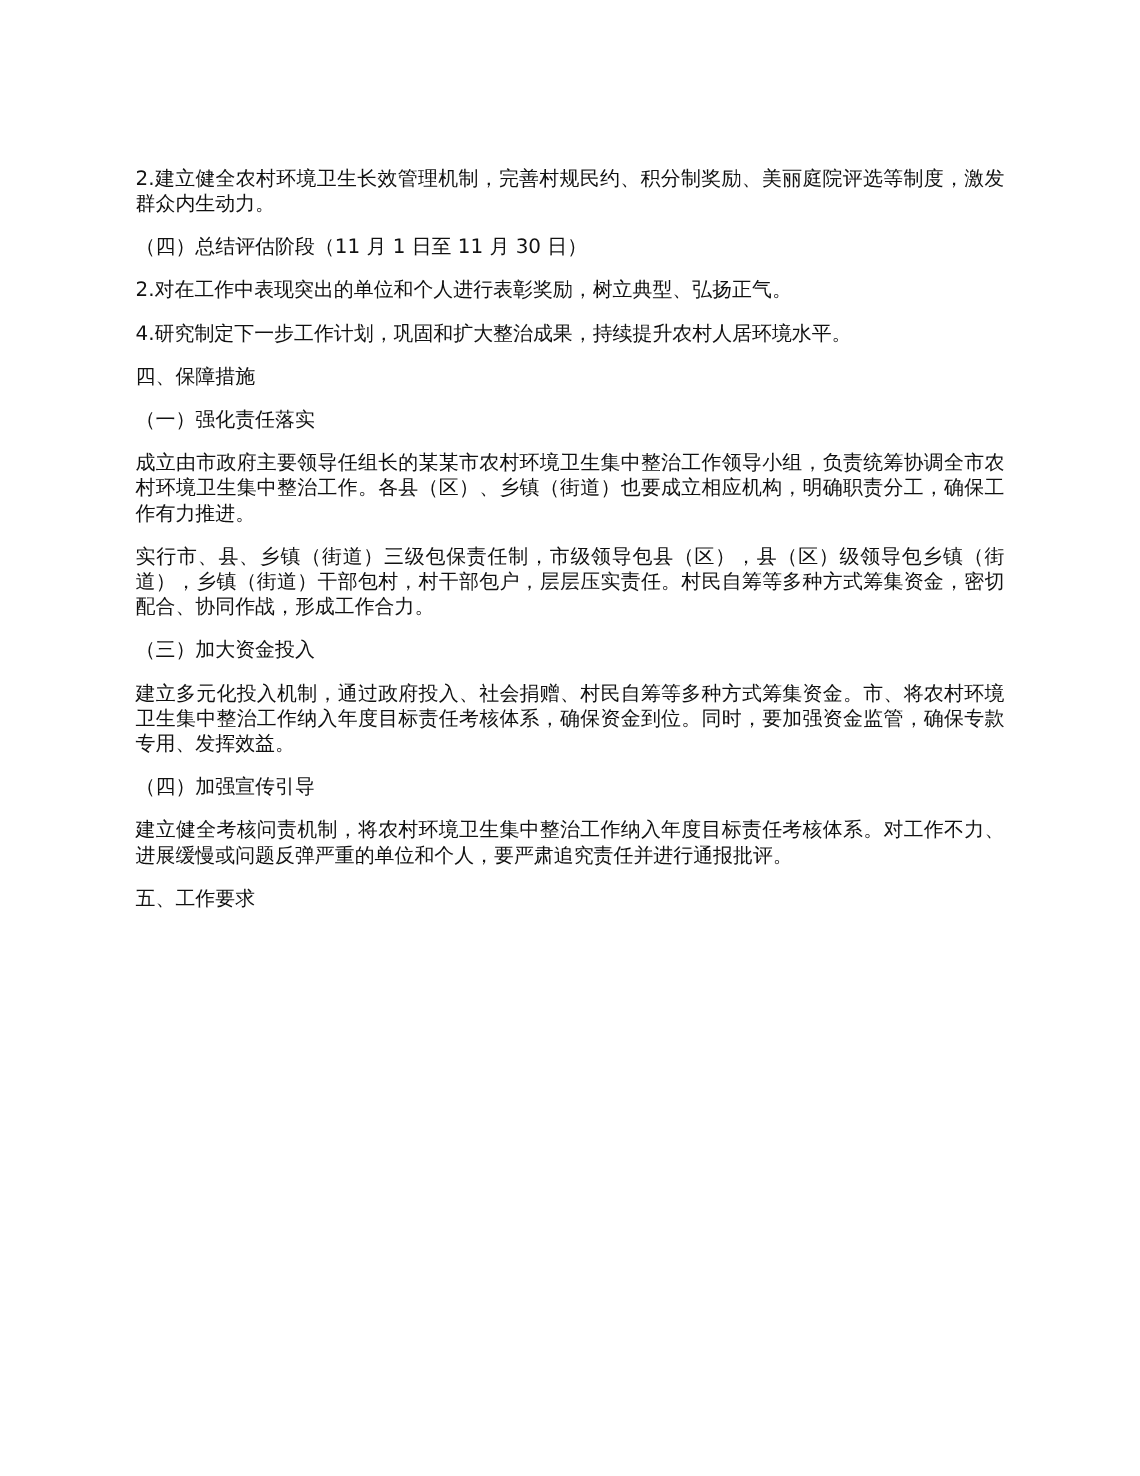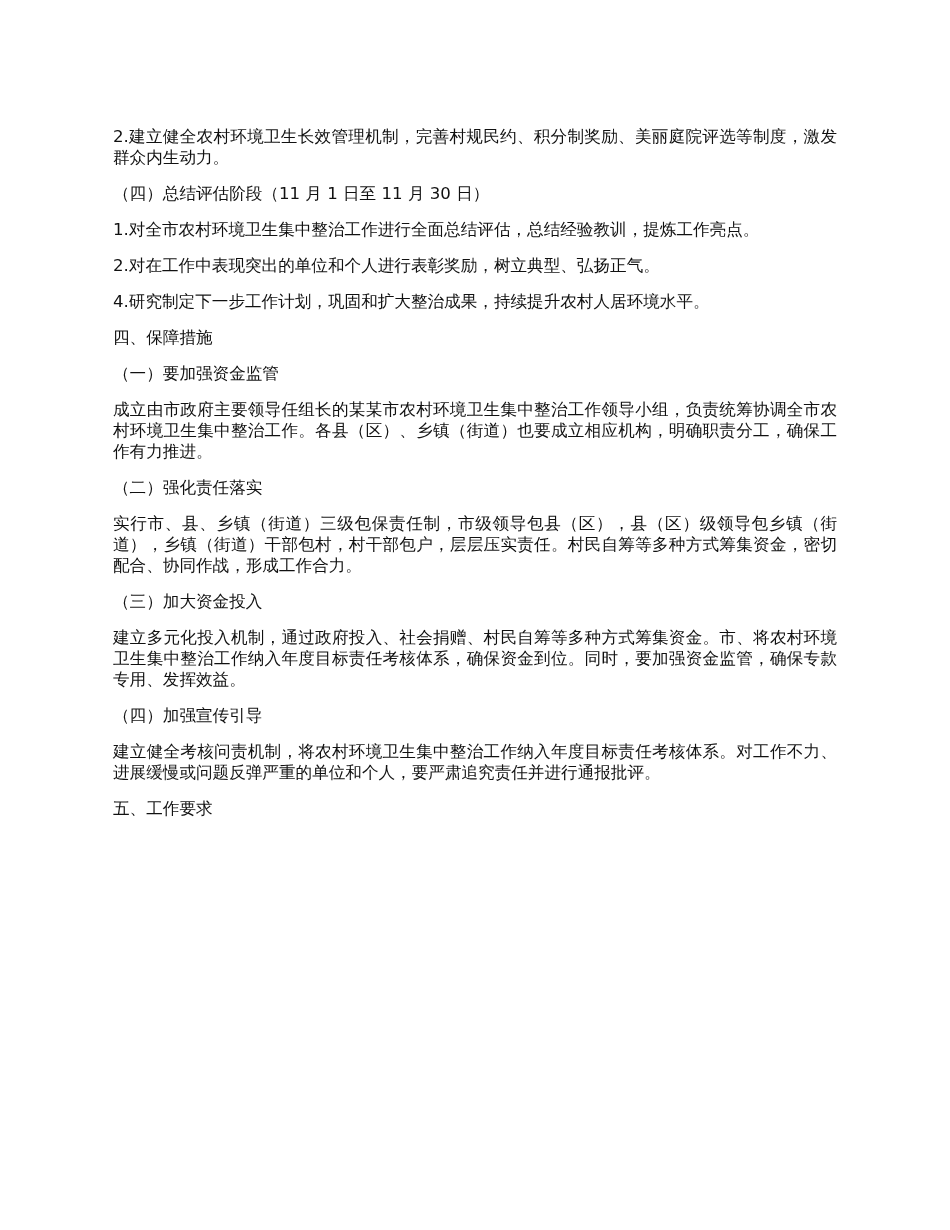--- a/index.html
+++ b/index.html
@@ -11,21 +11,21 @@
       width: 950px;
       height: 1230px;
       position: relative;
       overflow: hidden;
       font-family: "DejaVu Sans", "Liberation Sans", sans-serif;
       color: #111111;
     }
     .page {
       position: absolute;
       left: 113px;
-      top: 126px;
+      top: 138px;
       width: 724px;
     }
     .para {
       font-size: 16.6px;
       line-height: 21px;
       margin: 0 0 15px 0;
       text-align: justify;
       letter-spacing: 0px;
       word-break: break-all;
     }
@@ -35,26 +35,24 @@
       margin: 15px 0 15px 0;
       font-weight: normal;
     }
   </style>
 </head>
 <body>
 
 <div class="page">
   <p class="para">2.建立健全农村环境卫生长效管理机制，完善村规民约、积分制奖励、美丽庭院评选等制度，激发群众内生动力。</p>
   <p class="heading">（四）总结评估阶段（11 月 1 日至 11 月 30 日）</p>
-  <p class="para">1.对全市农村环境卫生集中整治工作进行全面总结评估，总结经验教训，提炼工作亮点。</p>
   <p class="para">2.对在工作中表现突出的单位和个人进行表彰奖励，树立典型、弘扬正气。</p>
   <p class="para">4.研究制定下一步工作计划，巩固和扩大整治成果，持续提升农村人居环境水平。</p>
   <p class="heading">四、保障措施</p>
-  <p class="heading">（一）要加强资金监管</p>
+  <p class="heading">（一）强化责任落实</p>
   <p class="para">成立由市政府主要领导任组长的某某市农村环境卫生集中整治工作领导小组，负责统筹协调全市农村环境卫生集中整治工作。各县（区）、乡镇（街道）也要成立相应机构，明确职责分工，确保工作有力推进。</p>
-  <p class="heading">（二）强化责任落实</p>
   <p class="para">实行市、县、乡镇（街道）三级包保责任制，市级领导包县（区），县（区）级领导包乡镇（街道），乡镇（街道）干部包村，村干部包户，层层压实责任。村民自筹等多种方式筹集资金，密切配合、协同作战，形成工作合力。</p>
   <p class="heading">（三）加大资金投入</p>
   <p class="para">建立多元化投入机制，通过政府投入、社会捐赠、村民自筹等多种方式筹集资金。市、将农村环境卫生集中整治工作纳入年度目标责任考核体系，确保资金到位。同时，要加强资金监管，确保专款专用、发挥效益。</p>
   <p class="heading">（四）加强宣传引导</p>
   <p class="para">建立健全考核问责机制，将农村环境卫生集中整治工作纳入年度目标责任考核体系。对工作不力、进展缓慢或问题反弹严重的单位和个人，要严肃追究责任并进行通报批评。</p>
   <p class="heading">五、工作要求</p>
 </div>
 
 </body></html>

